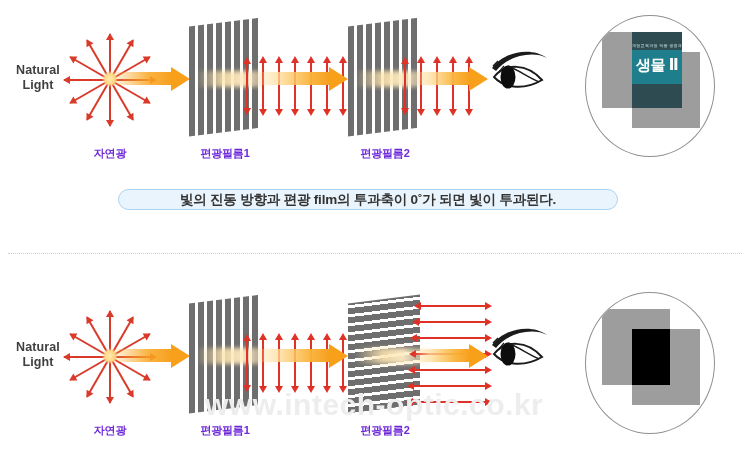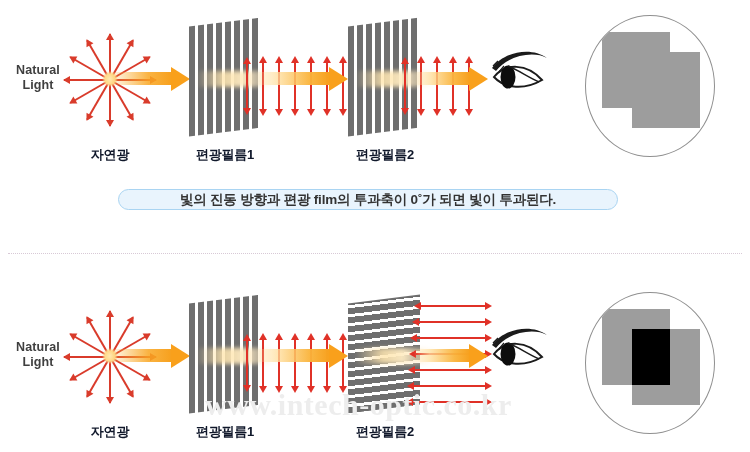--- a/index.html
+++ b/index.html
@@ -13,22 +13,22 @@
   
   .abs{position:absolute;}
 
   
   .natural-light{
     position:absolute;width:72px;text-align:center;
     font-size:12.5px;line-height:15px;font-weight:600;color:#3f3f3f;
     letter-spacing:.1px;
   }
   .cap{
-    position:absolute;text-align:center;font-size:13px;font-weight:700;
-    color:#0f172a;width:120px;letter-spacing:-.2px;
+    position:absolute;text-align:center;font-size:11px;font-weight:700;
+    color:#6d28d9;width:120px;letter-spacing:-.2px;
   }
 
   
   .burst{position:absolute;width:100px;height:100px;}
   .burst .ray{
     position:absolute;left:50%;top:50%;width:46px;height:2px;
     background:#d93b2b;transform-origin:0 50%;
   }
   .burst .ray:after{
     content:"";position:absolute;right:-1px;top:50%;
@@ -210,20 +210,25 @@
         <path d="M6 22 L11 17 M9 25 L14 19 M12 28 L17 22" stroke="#1b1b1b" stroke-width="1.3" fill="none"></path>
         <path d="M7 33 C18 19 40 19 55 36 C38 46 18 45 7 33 Z" fill="none" stroke="#1b1b1b" stroke-width="2"></path>
         <ellipse cx="21" cy="33" rx="7.5" ry="11.5" fill="#0d0d0d"></ellipse>
         <path d="M21 22 C31 26 41 33 52 38" stroke="#1b1b1b" stroke-width="1.4" fill="none"></path>
       </svg>
     </div>
 
     <div class="viewport" style="left:585px;top:15px;">
       <div class="sq" style="left:16px;top:16px;width:68px;height:76px;"></div>
       <div class="sq" style="left:46px;top:36px;width:68px;height:76px;"></div>
+      <div class="book" style="left:46px;top:16px;width:50px;height:76px;">
+        <div class="band" style="top:18px;height:34px;background:#1f7e8c;"></div>
+        <div class="tiny" style="top:11px;">개정교육과정 적용 생명과학</div>
+        <div class="title" style="top:24px;">생물 Ⅱ</div>
+      </div>
     </div>
 
     <div class="cap" style="left:50px;top:146px;">자연광</div>
     <div class="cap" style="left:165px;top:146px;">편광필름1</div>
     <div class="cap" style="left:325px;top:146px;">편광필름2</div>
   </div>
 
   <div class="note" style="left:118px;top:189px;width:500px;height:21px;">
     <span>빛의 진동 방향과 편광 film의 투과축이 0˚가 되면 빛이 투과된다.</span>
   </div>
@@ -312,15 +317,15 @@
       <div class="sq" style="left:16px;top:16px;width:68px;height:76px;"></div>
       <div class="sq" style="left:46px;top:36px;width:68px;height:76px;"></div>
       <div class="blackbox" style="left:46px;top:36px;width:38px;height:56px;"></div>
     </div>
 
     <div class="cap" style="left:50px;top:146px;">자연광</div>
     <div class="cap" style="left:165px;top:146px;">편광필름1</div>
     <div class="cap" style="left:325px;top:146px;">편광필름2</div>
   </div>
 
-  <div class="watermark" style="left:205px;top:388px;font-family:Liberation Serif, serif;">www.intech-optic.co.kr</div>
+  <div class="watermark" style="left:205px;top:388px;">www.intech-optic.co.kr</div>
 
 </div>
 
 </body></html>

